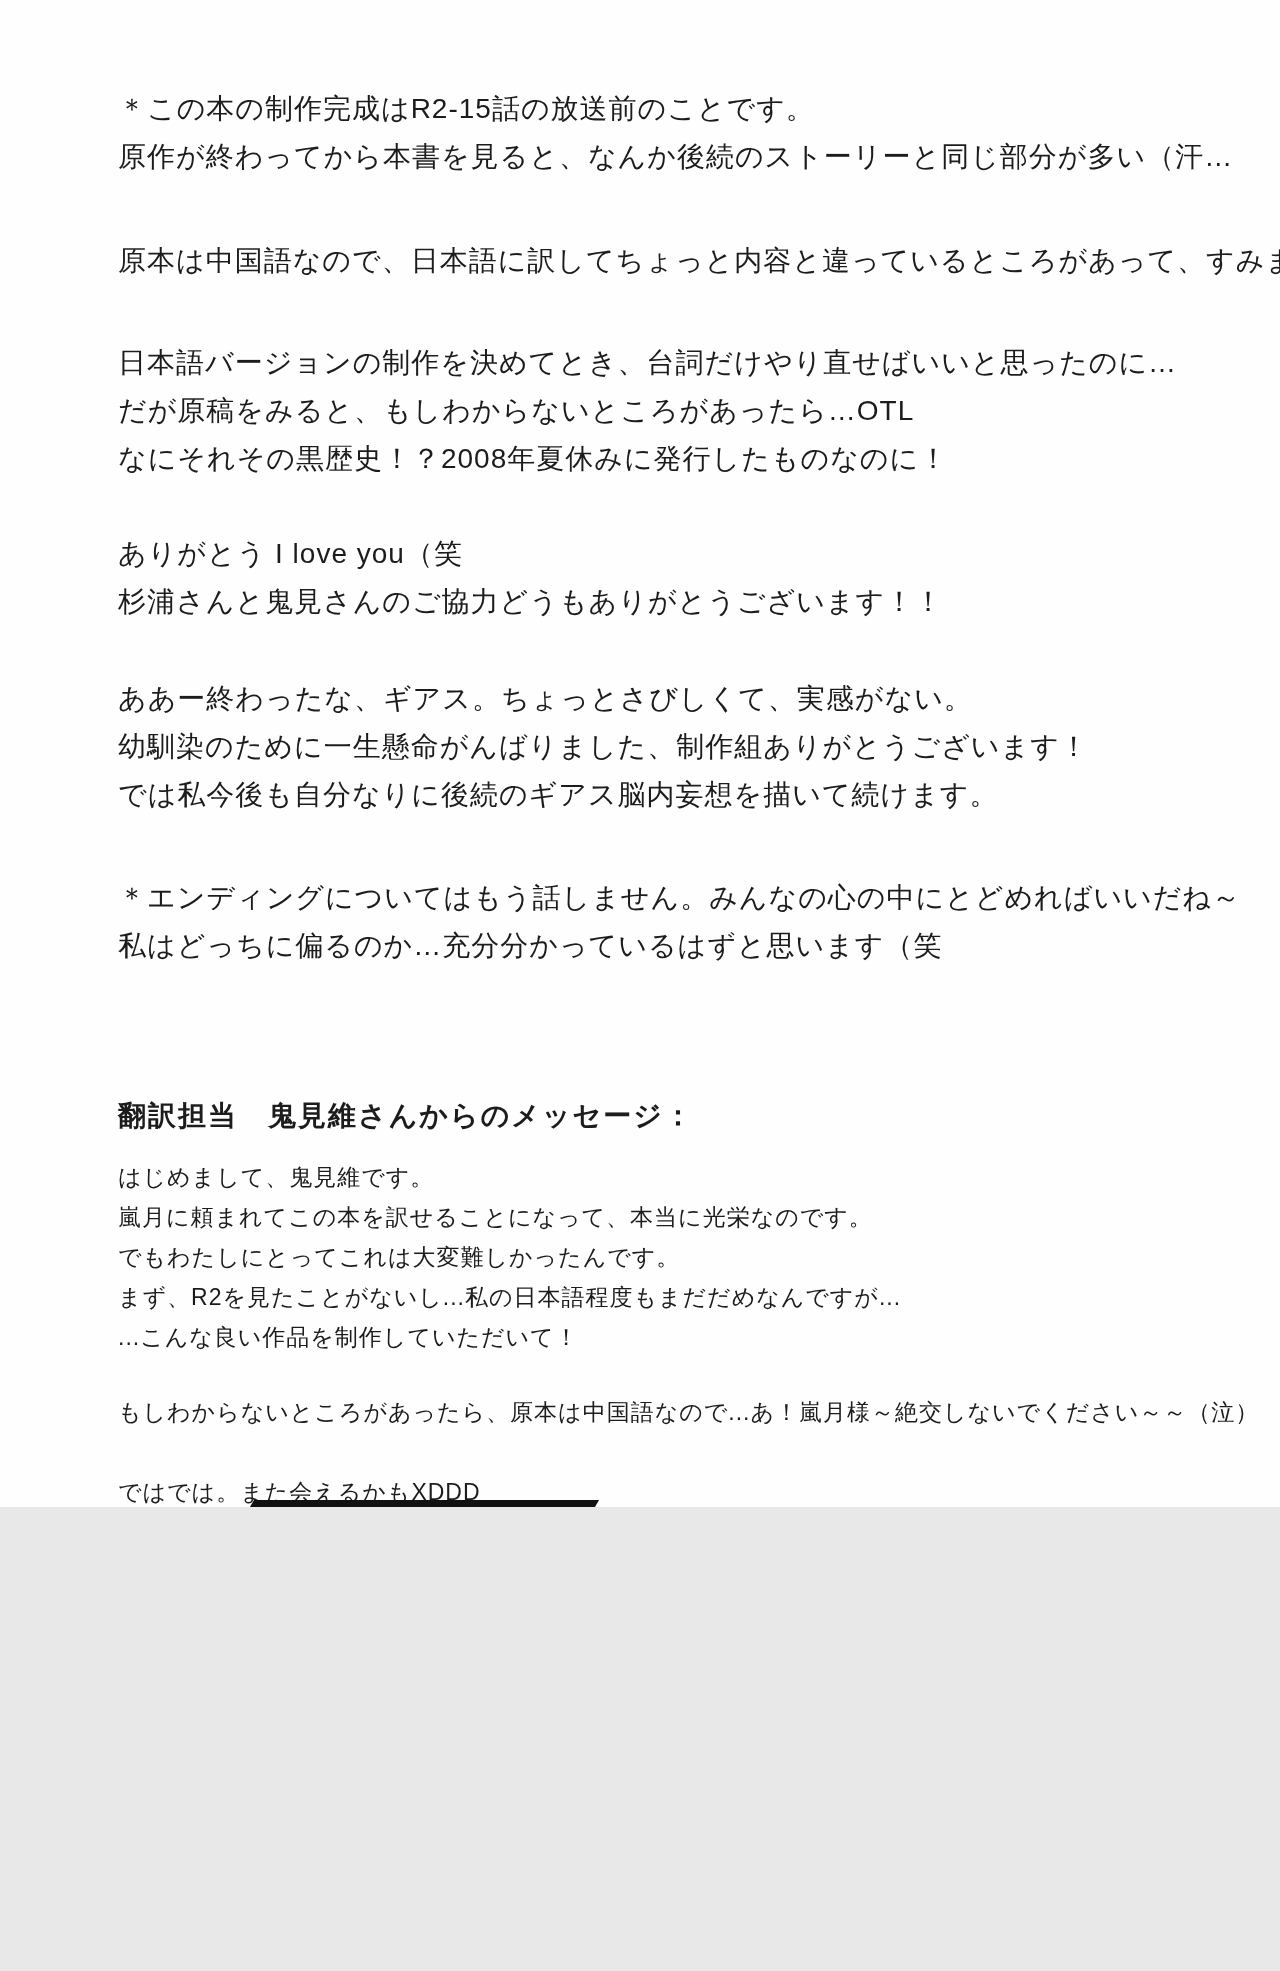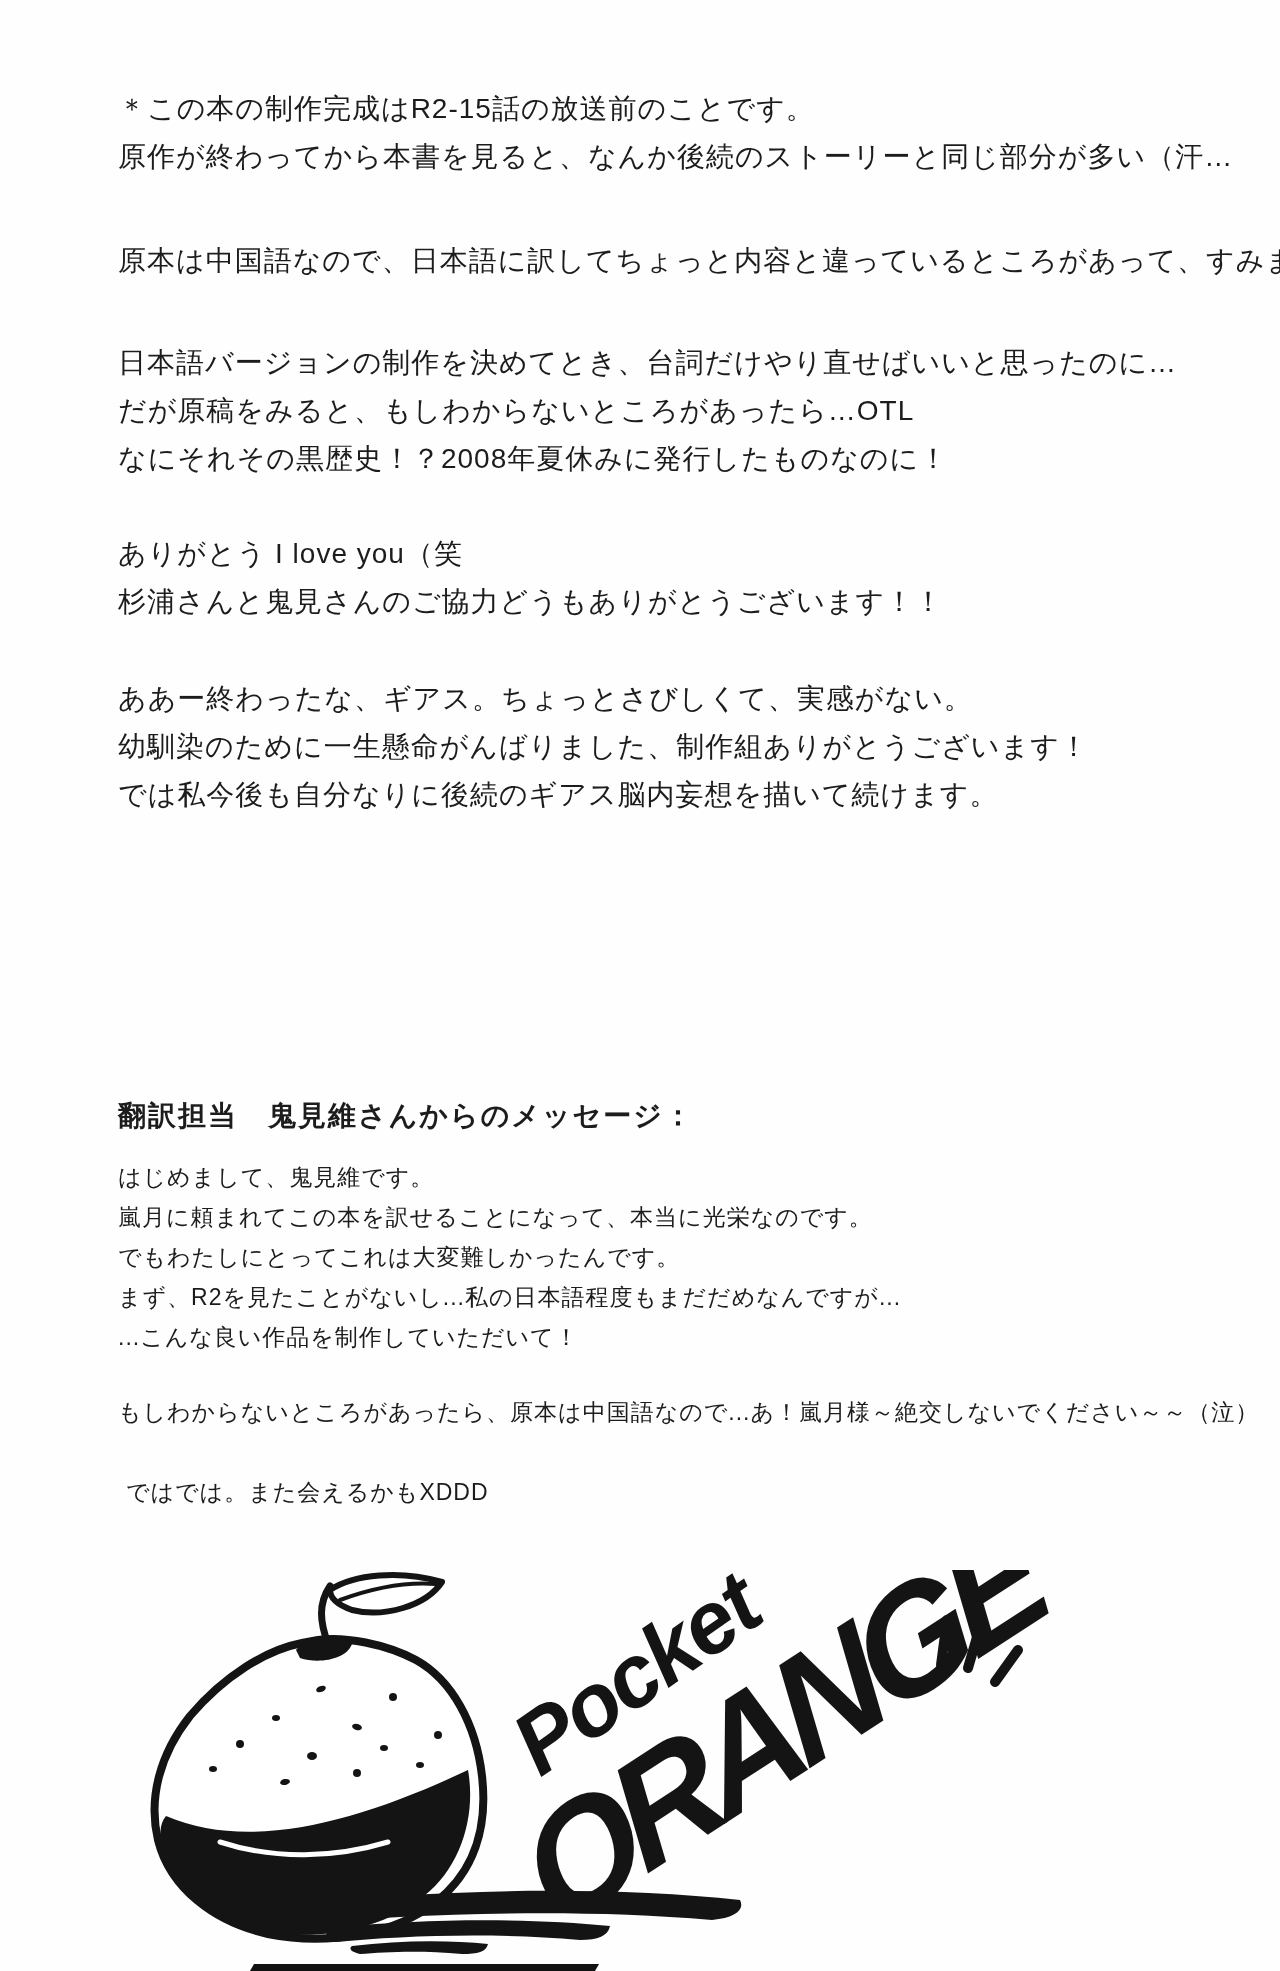--- a/index.html
+++ b/index.html
@@ -3,21 +3,21 @@
 <meta charset="utf-8">
 <style>
   html, body {
     margin: 0;
     padding: 0;
     background: #e8e8e8;
   }
   .page {
     position: relative;
     width: 1280px;
-    height: 1971px;
+    height: 1507px;
     background: #fefefe;
     overflow: hidden;
     font-family: "Liberation Sans", sans-serif;
     color: #1c1c1c;
     margin: 0 auto;
   }
   .block {
     position: absolute;
     left: 118px;
     white-space: nowrap;
@@ -47,21 +47,21 @@
   }
   .p1 { top: 85px; }
   .p2 { top: 237px; }
   .p3 { top: 339px; }
   .p4 { top: 530px; }
   .p5 { top: 675px; }
   .p6 { top: 874px; }
   .hd { top: 1068px; }
   .t1 { top: 1157px; }
   .t2 { top: 1392px; }
-  .t3 { top: 1472px; margin-left: 8px; }
+  .t3 { top: 1472px; }
   .illus {
     position: absolute;
     left: 90px;
     top: 1570px;
   }
   .scan-edge {
     position: absolute;
     left: 252px;
     bottom: 0;
     width: 345px;
@@ -110,20 +110,24 @@
     <p>ありがとう I love you（笑</p>
     <p>杉浦さんと鬼見さんのご協力どうもありがとうございます！！</p>
   </div>
 
   <div class="block main p5">
     <p>ああー終わったな、ギアス。ちょっとさびしくて、実感がない。</p>
     <p>幼馴染のために一生懸命がんばりました、制作組ありがとうございます！</p>
     <p>では私今後も自分なりに後続のギアス脳内妄想を描いて続けます。</p>
   </div>
 
+  <div class="block main p6">
+    <p>＊エンディングについてはもう話しません。みんなの心の中にとどめればいいだね～</p>
+    <p>私はどっちに偏るのか…充分分かっているはずと思います（笑</p>
+  </div>
 
   <div class="block heading hd">
     <p>翻訳担当　鬼見維さんからのメッセージ：</p>
   </div>
 
   <div class="block small t1">
     <p>はじめまして、鬼見維です。</p>
     <p>嵐月に頼まれてこの本を訳せることになって、本当に光栄なのです。</p>
     <p>でもわたしにとってこれは大変難しかったんです。</p>
     <p>まず、R2を見たことがないし...私の日本語程度もまだだめなんですが...</p>

